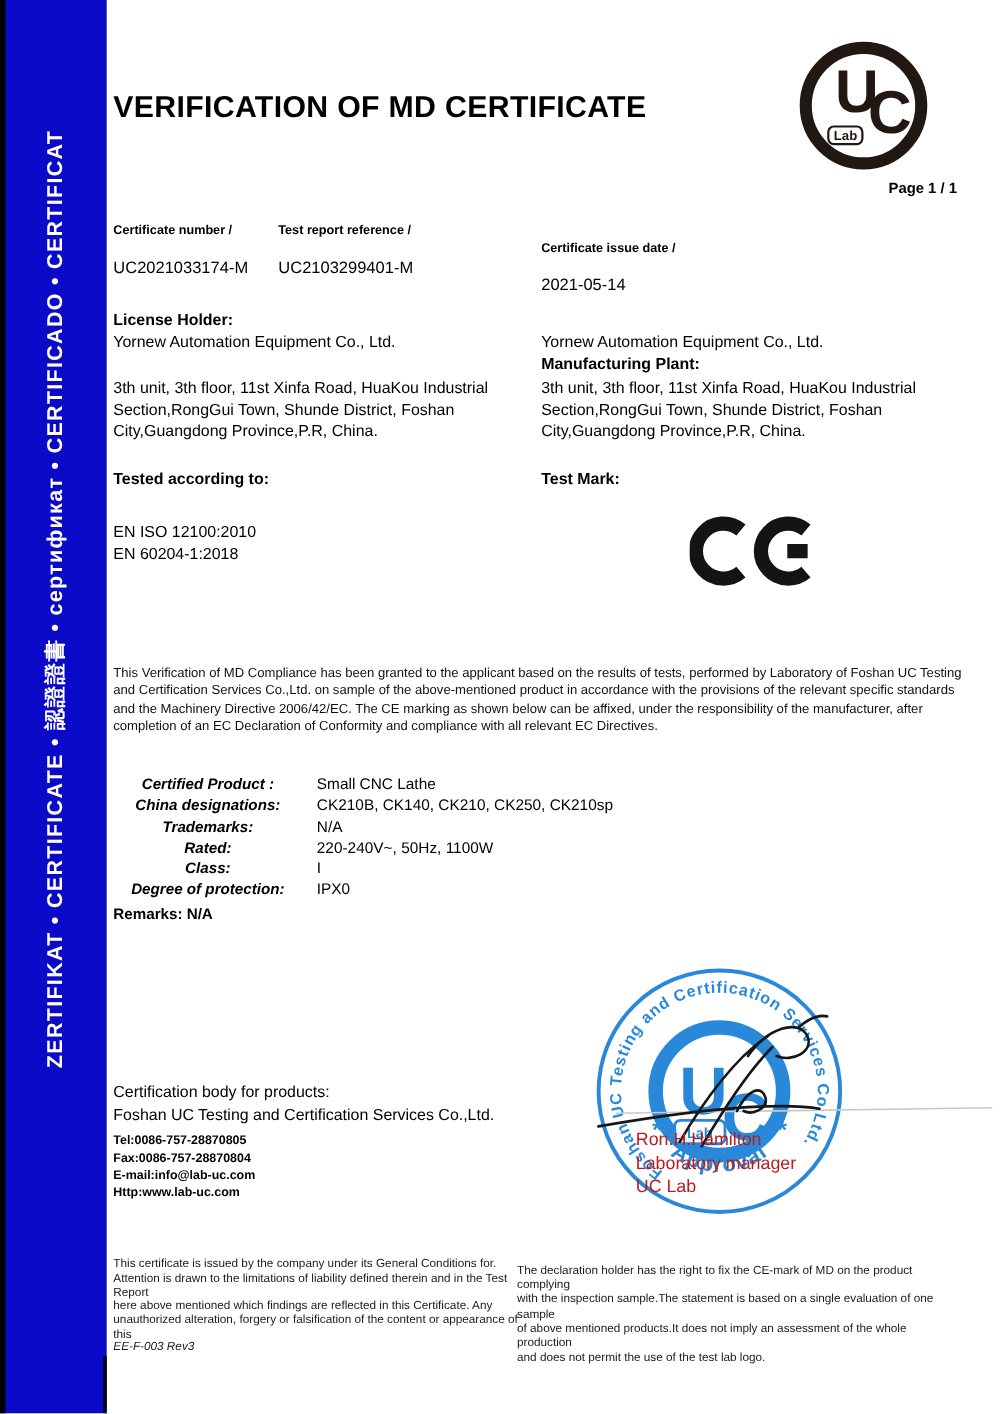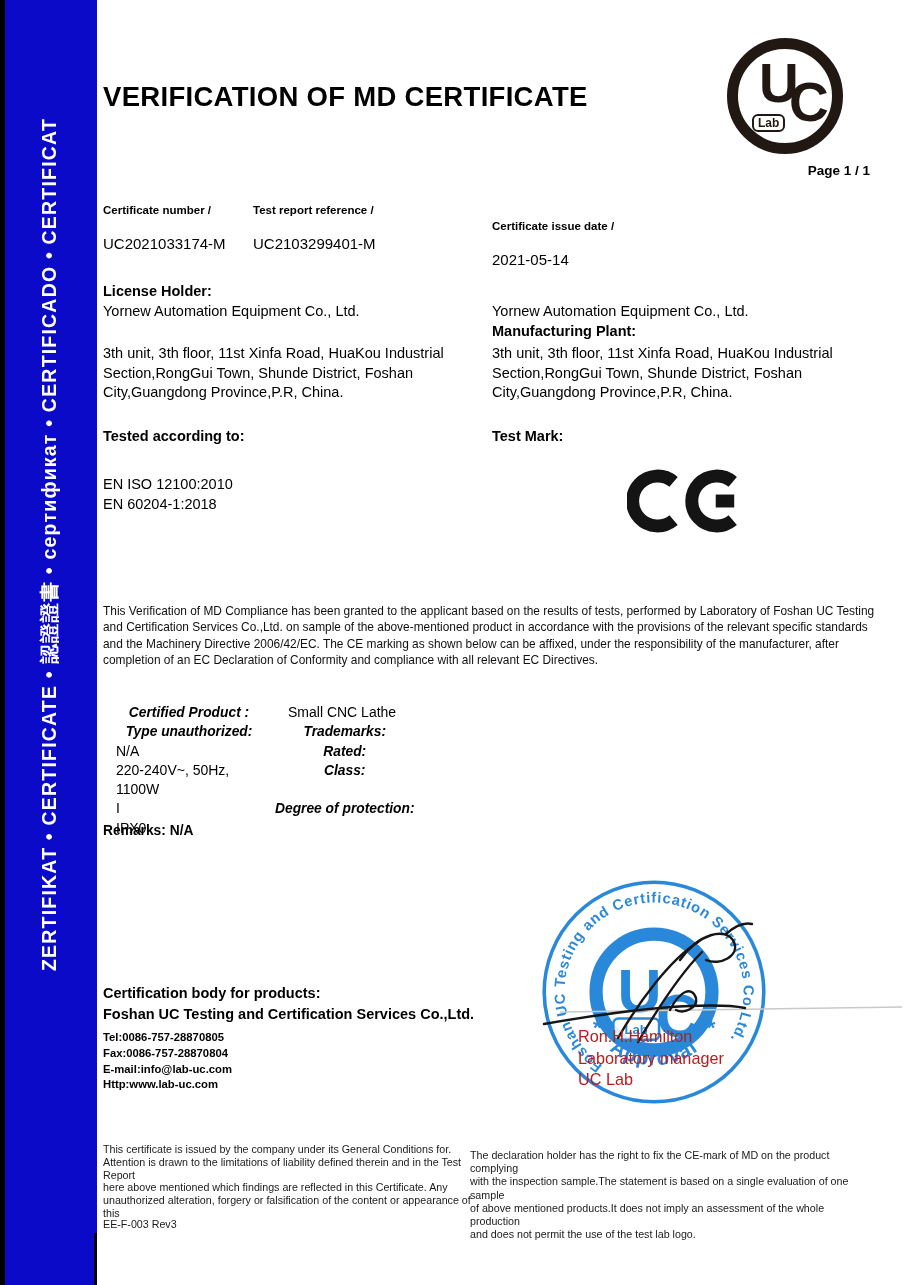--- a/index.html
+++ b/index.html
@@ -59,32 +59,32 @@
   
   .statement { left:103px; top:603px; width:776px; font-size:11.9px; line-height:16.35px; color:#101010; }
 
   
   .product { left:103px; top:703px; display:grid; grid-template-columns:172px auto; line-height:19.3px; }
   .p-label { font-size:13.8px; font-weight:bold; font-style:italic; text-align:center; }
   .p-value { font-size:14px; padding-left:13px; }
   .remarks { left:103px; top:823px; font-size:13.8px; font-weight:bold; }
 
   
-  .cert-body { left:103px; top:983px; font-size:14.5px; font-weight:bold; line-height:20.5px; }
+  .cert-body { left:103px; top:983px; font-size:14.5px; font-weight:normal; line-height:20.5px; }
   .contacts { left:103px; top:1030px; font-size:11.3px; font-weight:bold; line-height:15.8px; }
 
   
   .stamp-svg { left:532px; top:870px; opacity:.93; }
   .sig-svg { left:530px; top:890px; }
   .sig-name { left:578px; top:1026px; font-size:16.2px; line-height:21.5px; color:#b91c1c; z-index:5; }
 
   
   .footer-left  { left:103px; top:1143px; width:370px; font-size:10.7px; line-height:12.8px; color:#1a1a1a; }
   .footer-right { left:470px; top:1149px; width:390px; font-size:10.7px; line-height:13.2px; color:#1a1a1a; }
-  .form-code { left:103px; top:1218px; font-size:10.7px; color:#1a1a1a; }
+  .form-code { left:103px; top:1218px; font-size:10.7px; color:#1a1a1a;font-style:italic; }
 </style>
 </head>
 <body>
 
 <div class="sidebar">
   <div class="sidebar-text-wrap">
     <span class="sidebar-text">ZERTIFIKAT • CERTIFICATE • 認證證書 • сертификат • CERTIFICADO • CERTIFICAT</span>
   </div>
 </div>
 
@@ -130,21 +130,22 @@
     <path d="M 114.4 17.3 A 27 27 0 1 0 114.4 58.7"></path>
     <path d="M 96 38 H 116"></path>
   </g>
 </svg>
 
 <div class="abs statement">This Verification of MD Compliance has been granted to the applicant based on the results of tests, performed by Laboratory of Foshan UC Testing and Certification Services Co.,Ltd. on sample of the above-mentioned product in accordance with the provisions of the relevant specific standards and the Machinery Directive 2006/42/EC. The CE marking as shown below can be affixed, under the responsibility of the manufacturer, after completion of an EC Declaration of Conformity and compliance with all relevant EC Directives.</div>
 
 <div class="abs product">
   <span class="p-label">Certified Product :</span>
   <span class="p-value">Small CNC Lathe</span>
-  <span class="p-label">Type unauthorized:</span>
+  <span class="p-label">China designations:</span>
+  <span class="p-value">CK210B, CK140, CK210, CK250, CK210sp</span>
   <span class="p-label">Trademarks:</span>
   <span class="p-value">N/A</span>
   <span class="p-label">Rated:</span>
   <span class="p-value">220-240V~, 50Hz, 1100W</span>
   <span class="p-label">Class:</span>
   <span class="p-value">I</span>
   <span class="p-label">Degree of protection:</span>
   <span class="p-value">IPX0</span>
 </div>
 <div class="abs remarks">Remarks: N/A</div>

